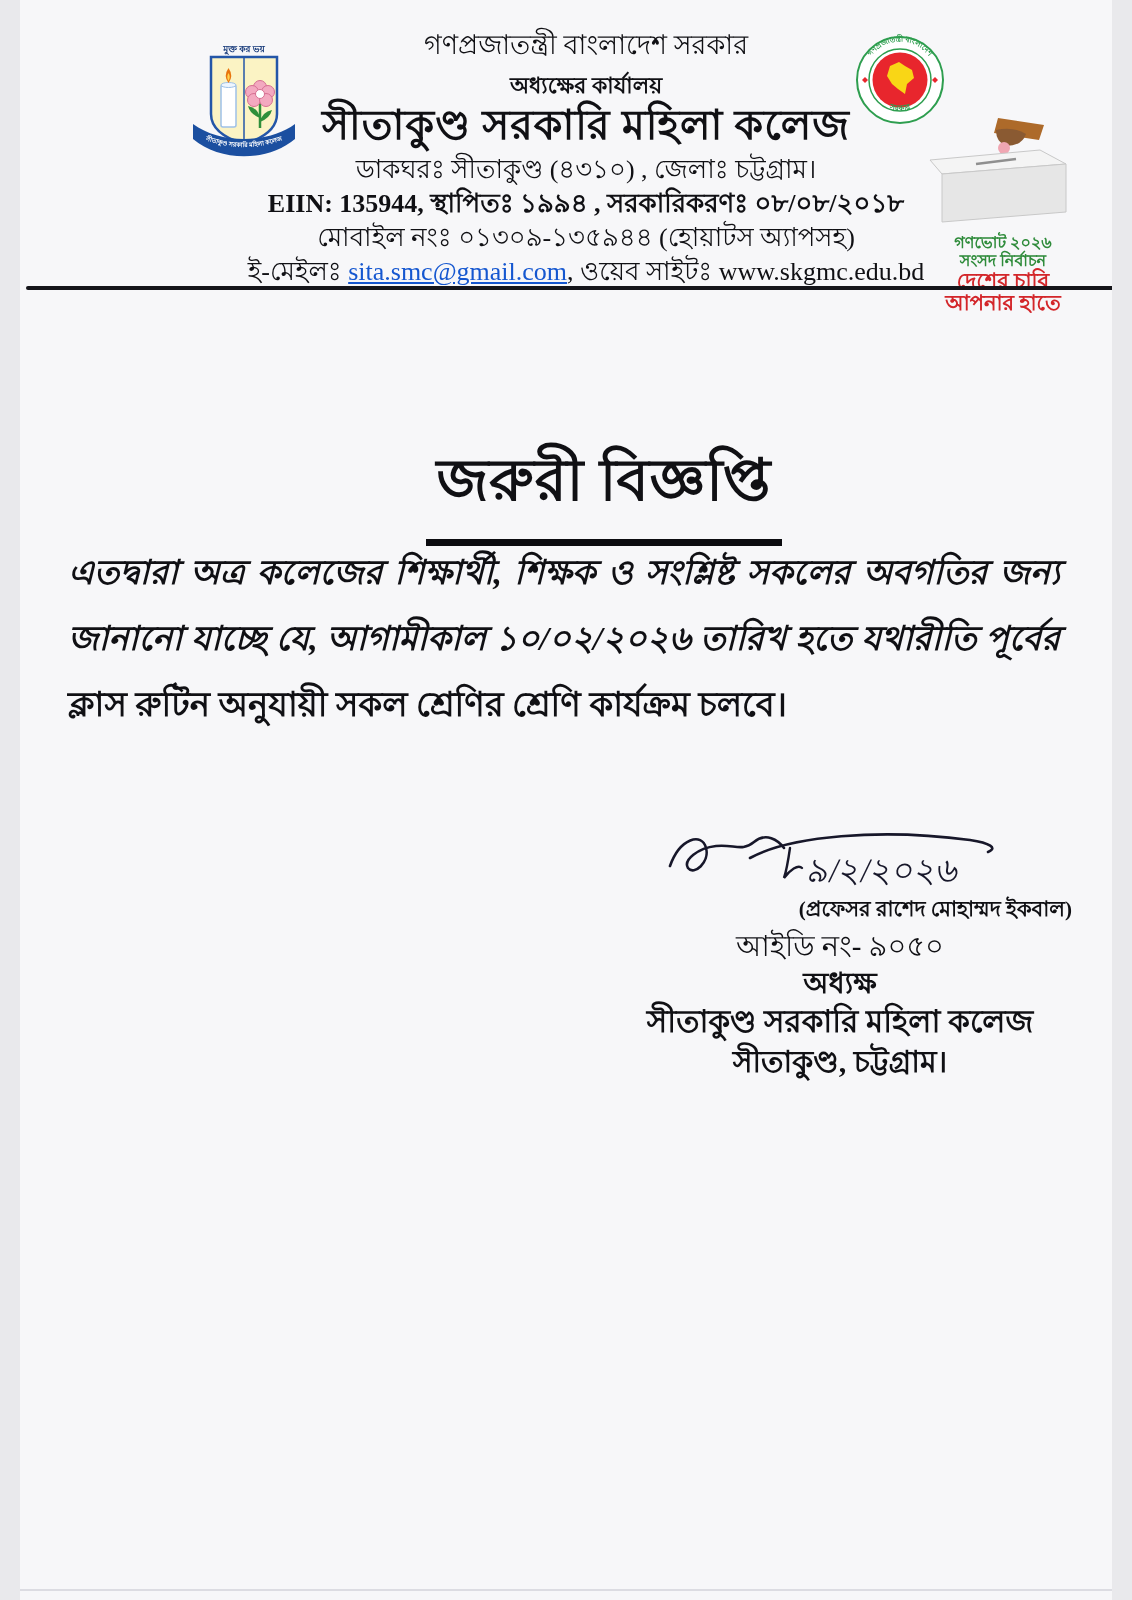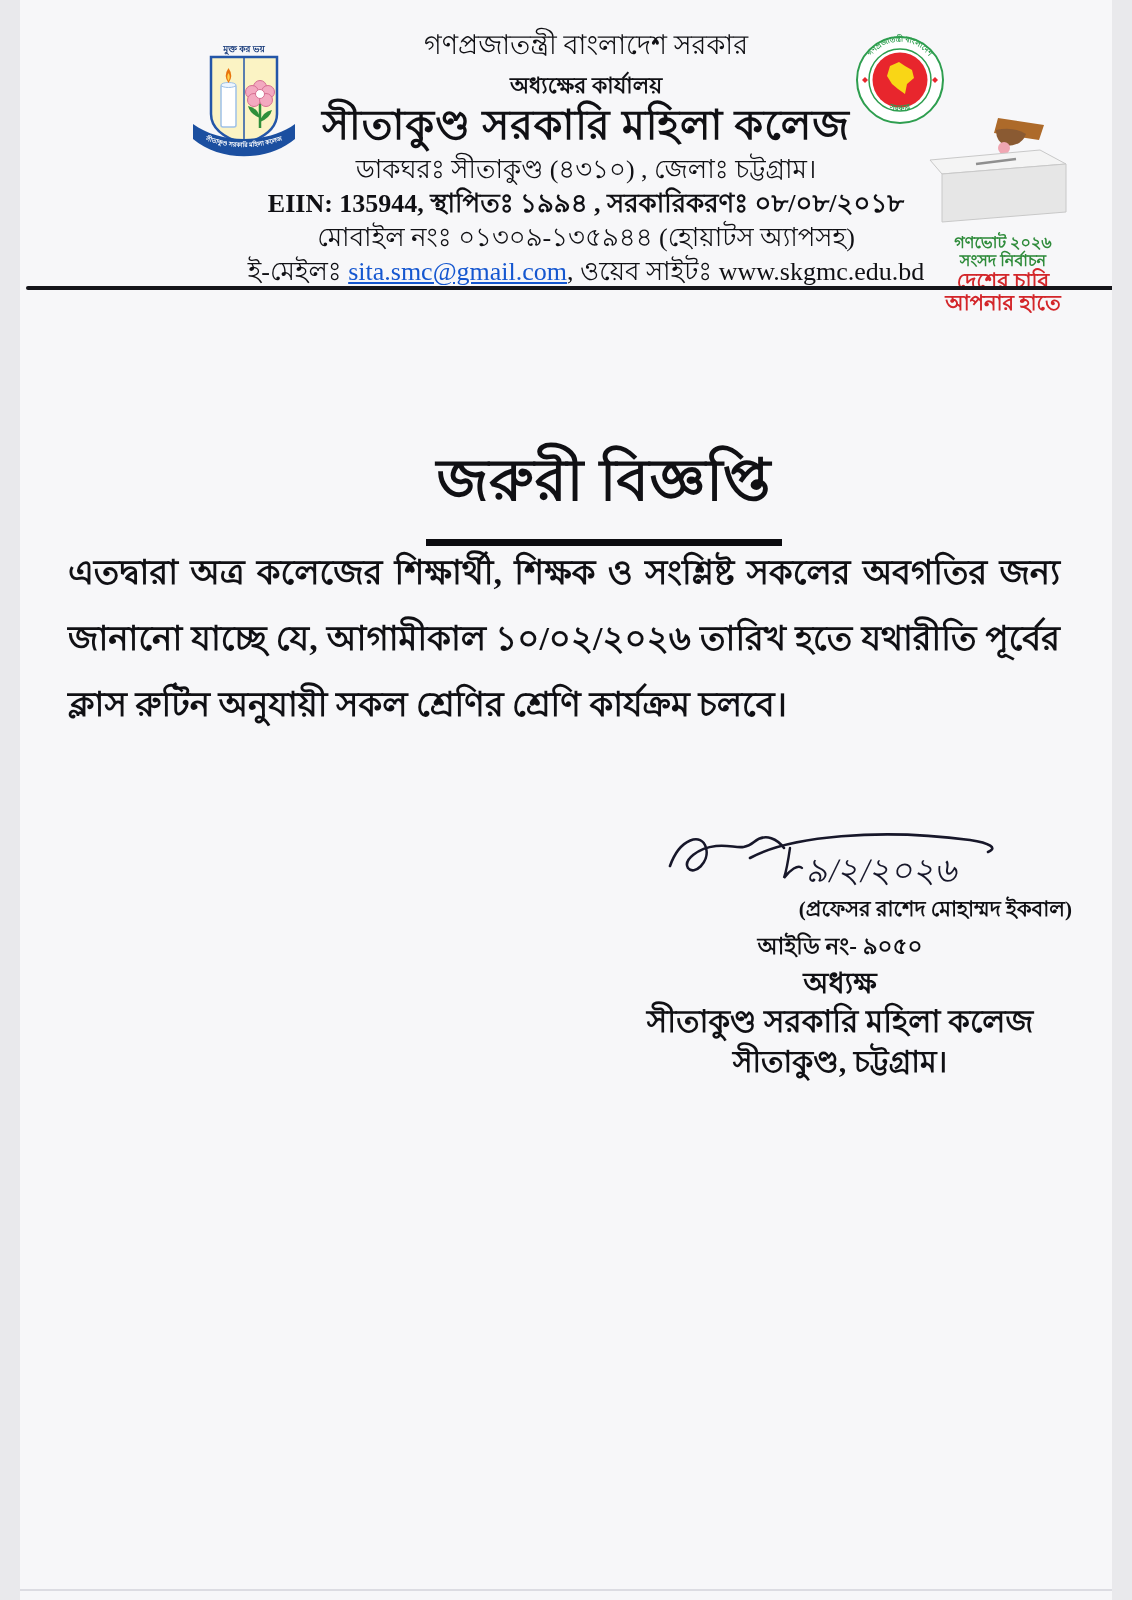--- a/index.html
+++ b/index.html
@@ -33,26 +33,26 @@
   .date-line{position:absolute;top:298px;right:96px;font-size:30px;font-weight:700;}
   
   .title-wrap{position:absolute;top:436px;left:18px;width:1132px;text-align:center;}
   .title{
     display:inline-block;font-size:58px;font-weight:800;
     padding:0 10px 6px 10px;border-bottom:7px solid #0c0c10;letter-spacing:1px;
   }
   
   .body-text{position:absolute;top:540px;left:48px;width:992px;font-size:34px;font-weight:700;}
   .body-line{line-height:66px;}
-  .body-line.justify{text-align:justify;text-align-last:justify;}
+  .body-line.justify{text-align:justify;text-align-last:justify;font-style:italic;}
   
   .sign-block{position:absolute;top:818px;left:588px;width:464px;text-align:center;}
   .sign-svg{display:block;margin:0 auto -6px auto;}
   .sign-name{font-size:21px;font-weight:700;line-height:38px;text-align:right;}
-  .sign-id{font-size:23px;font-weight:700;line-height:37px;}
+  .sign-id{font-size:29px;font-weight:400;line-height:37px;}
   .sign-desig{font-size:29px;font-weight:700;line-height:37px;}
   .sign-college{font-size:31px;font-weight:800;line-height:40px;}
   .sign-loc{font-size:30px;font-weight:700;line-height:39px;}
   .scan-edge{position:absolute;left:0;bottom:9px;width:1132px;height:2px;background:#dcdce2;}
 </style>
 </head>
 <body>
 
 <div class="page">
 

